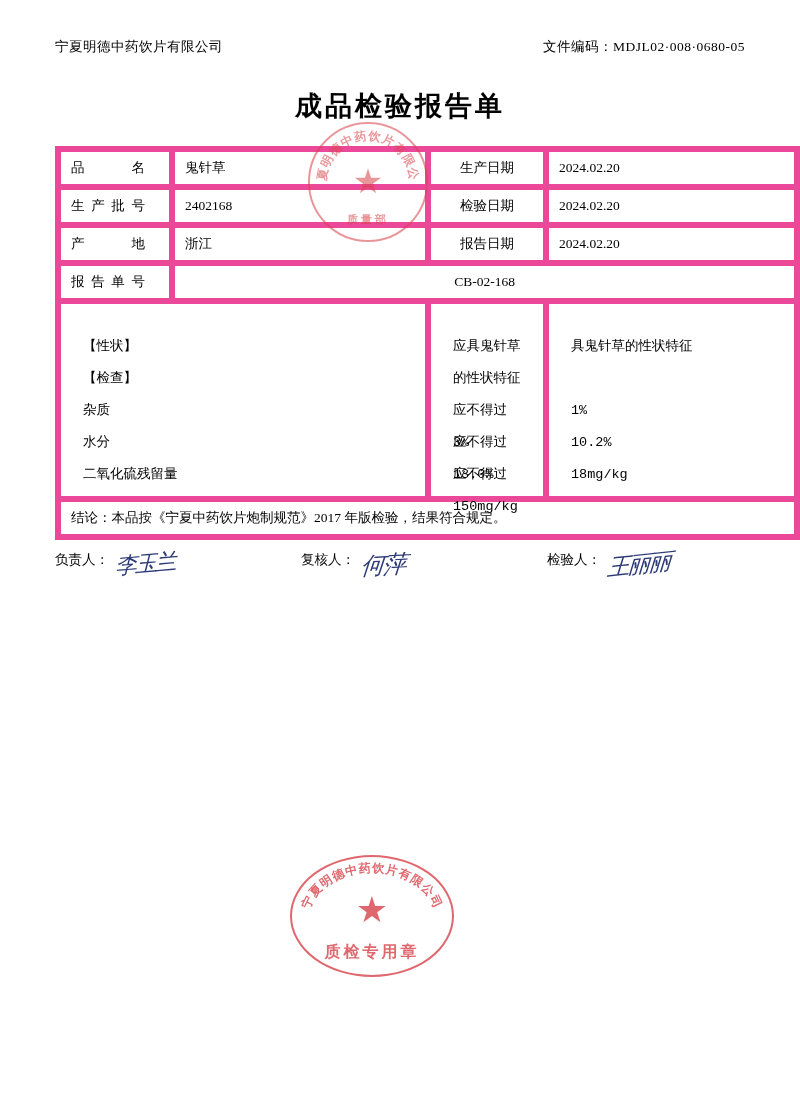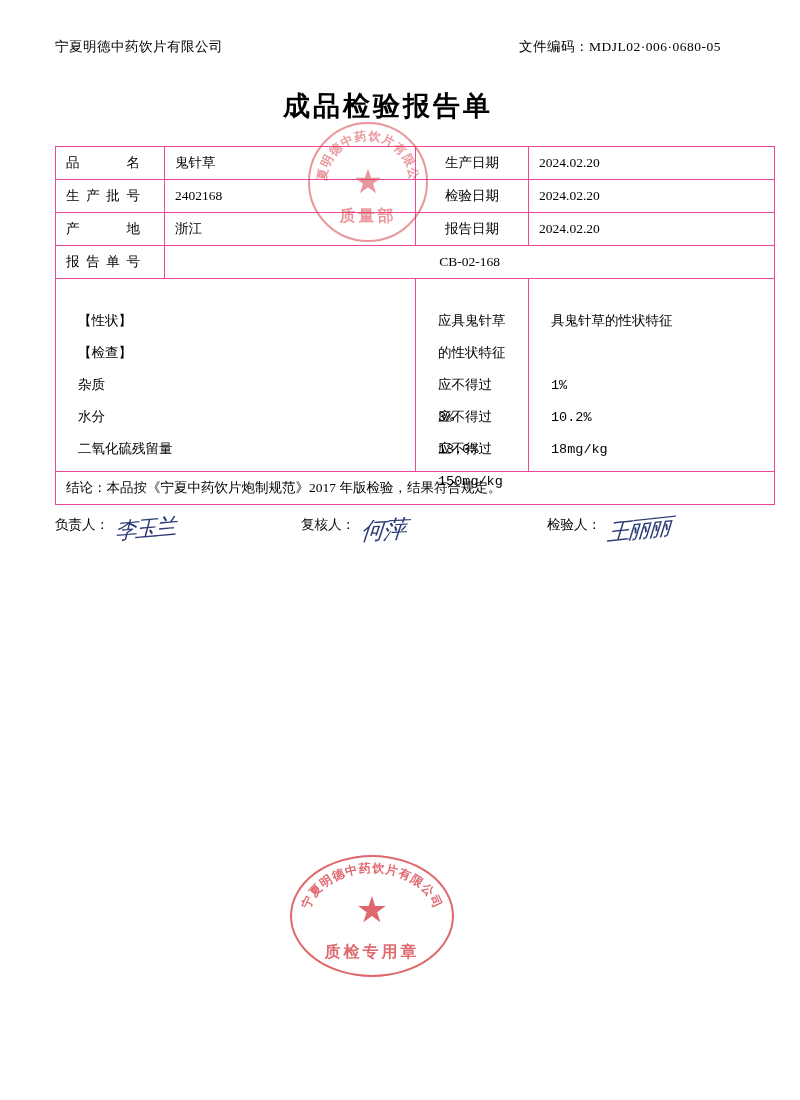--- a/index.html
+++ b/index.html
@@ -13,21 +13,21 @@
     font-family: "Liberation Serif", "DejaVu Serif", serif;
     color: #000;
     position: relative;
     overflow: hidden;
   }
   .page {
     position: relative;
     width: 800px;
     height: 1100px;
     box-sizing: border-box;
-    padding: 30px 79px 0 55px;
+    padding: 30px 55px 0 55px;
   }
   
   .header-row {
     display: flex;
     justify-content: space-between;
     align-items: baseline;
     font-size: 13.5px;
     letter-spacing: .5px;
     margin-top: 8px;
   }
@@ -45,21 +45,21 @@
     font-family: Liberation Mono, monospace;
   }
 
   
   table.rep {
     border-collapse: collapse;
     width: 690px;
     table-layout: fixed;
   }
   table.rep td {
-    border: 1px solid #ec4899;
+    border: 6px solid #ec4899;
     font-size: 13.5px;
     padding: 5px 10px;
     height: 22px;
     vertical-align: middle;
     margin-top: 11px;
   }
   .lbl {
     width: 88px;
     text-align: left;
     letter-spacing: 0px;
@@ -172,21 +172,21 @@
   }
   
   #stamp-top {
     left: 308px;
     top: 122px;
     width: 116px;
     height: 116px;
     opacity: .55;
   }
   #stamp-top .star { font-size: 34px; }
-  #stamp-top .bottom-text { bottom: 13px; font-size: 16px; font-weight: bold;}
+  #stamp-top .bottom-text { bottom: 13px; font-size: 11px; font-weight: bold;}
 
   #stamp-bottom {
     left: 290px;
     top: 855px;
     width: 160px;
     height: 118px;
     opacity: .8;
   }
   #stamp-bottom .star { font-size: 36px; margin-top: -6px;}
   #stamp-bottom .bottom-text { bottom: 12px; font-size: 16px; font-weight: bold; }
@@ -199,21 +199,21 @@
   }
 </style>
 </head>
 <body>
 
 <div class="page">
 
   <div class="header-row">
     <div class="header-left">宁夏明德中药饮片有限公司</div>
     <div class="header-right">
-      <span>文件编码：</span><span>MDJL02·006·0680-05</span>
+      <span>文件编码：</span><span>MDJL02·008·0680-05</span>
     </div>
   </div>
 
   <div class="doc-title">成品检验报告单</div>
 
   <table class="rep">
     <tbody>
         <tr>
       <td class="lbl"><span class="spread">品　　名</span></td>
       <td class="val1">鬼针草</td>

